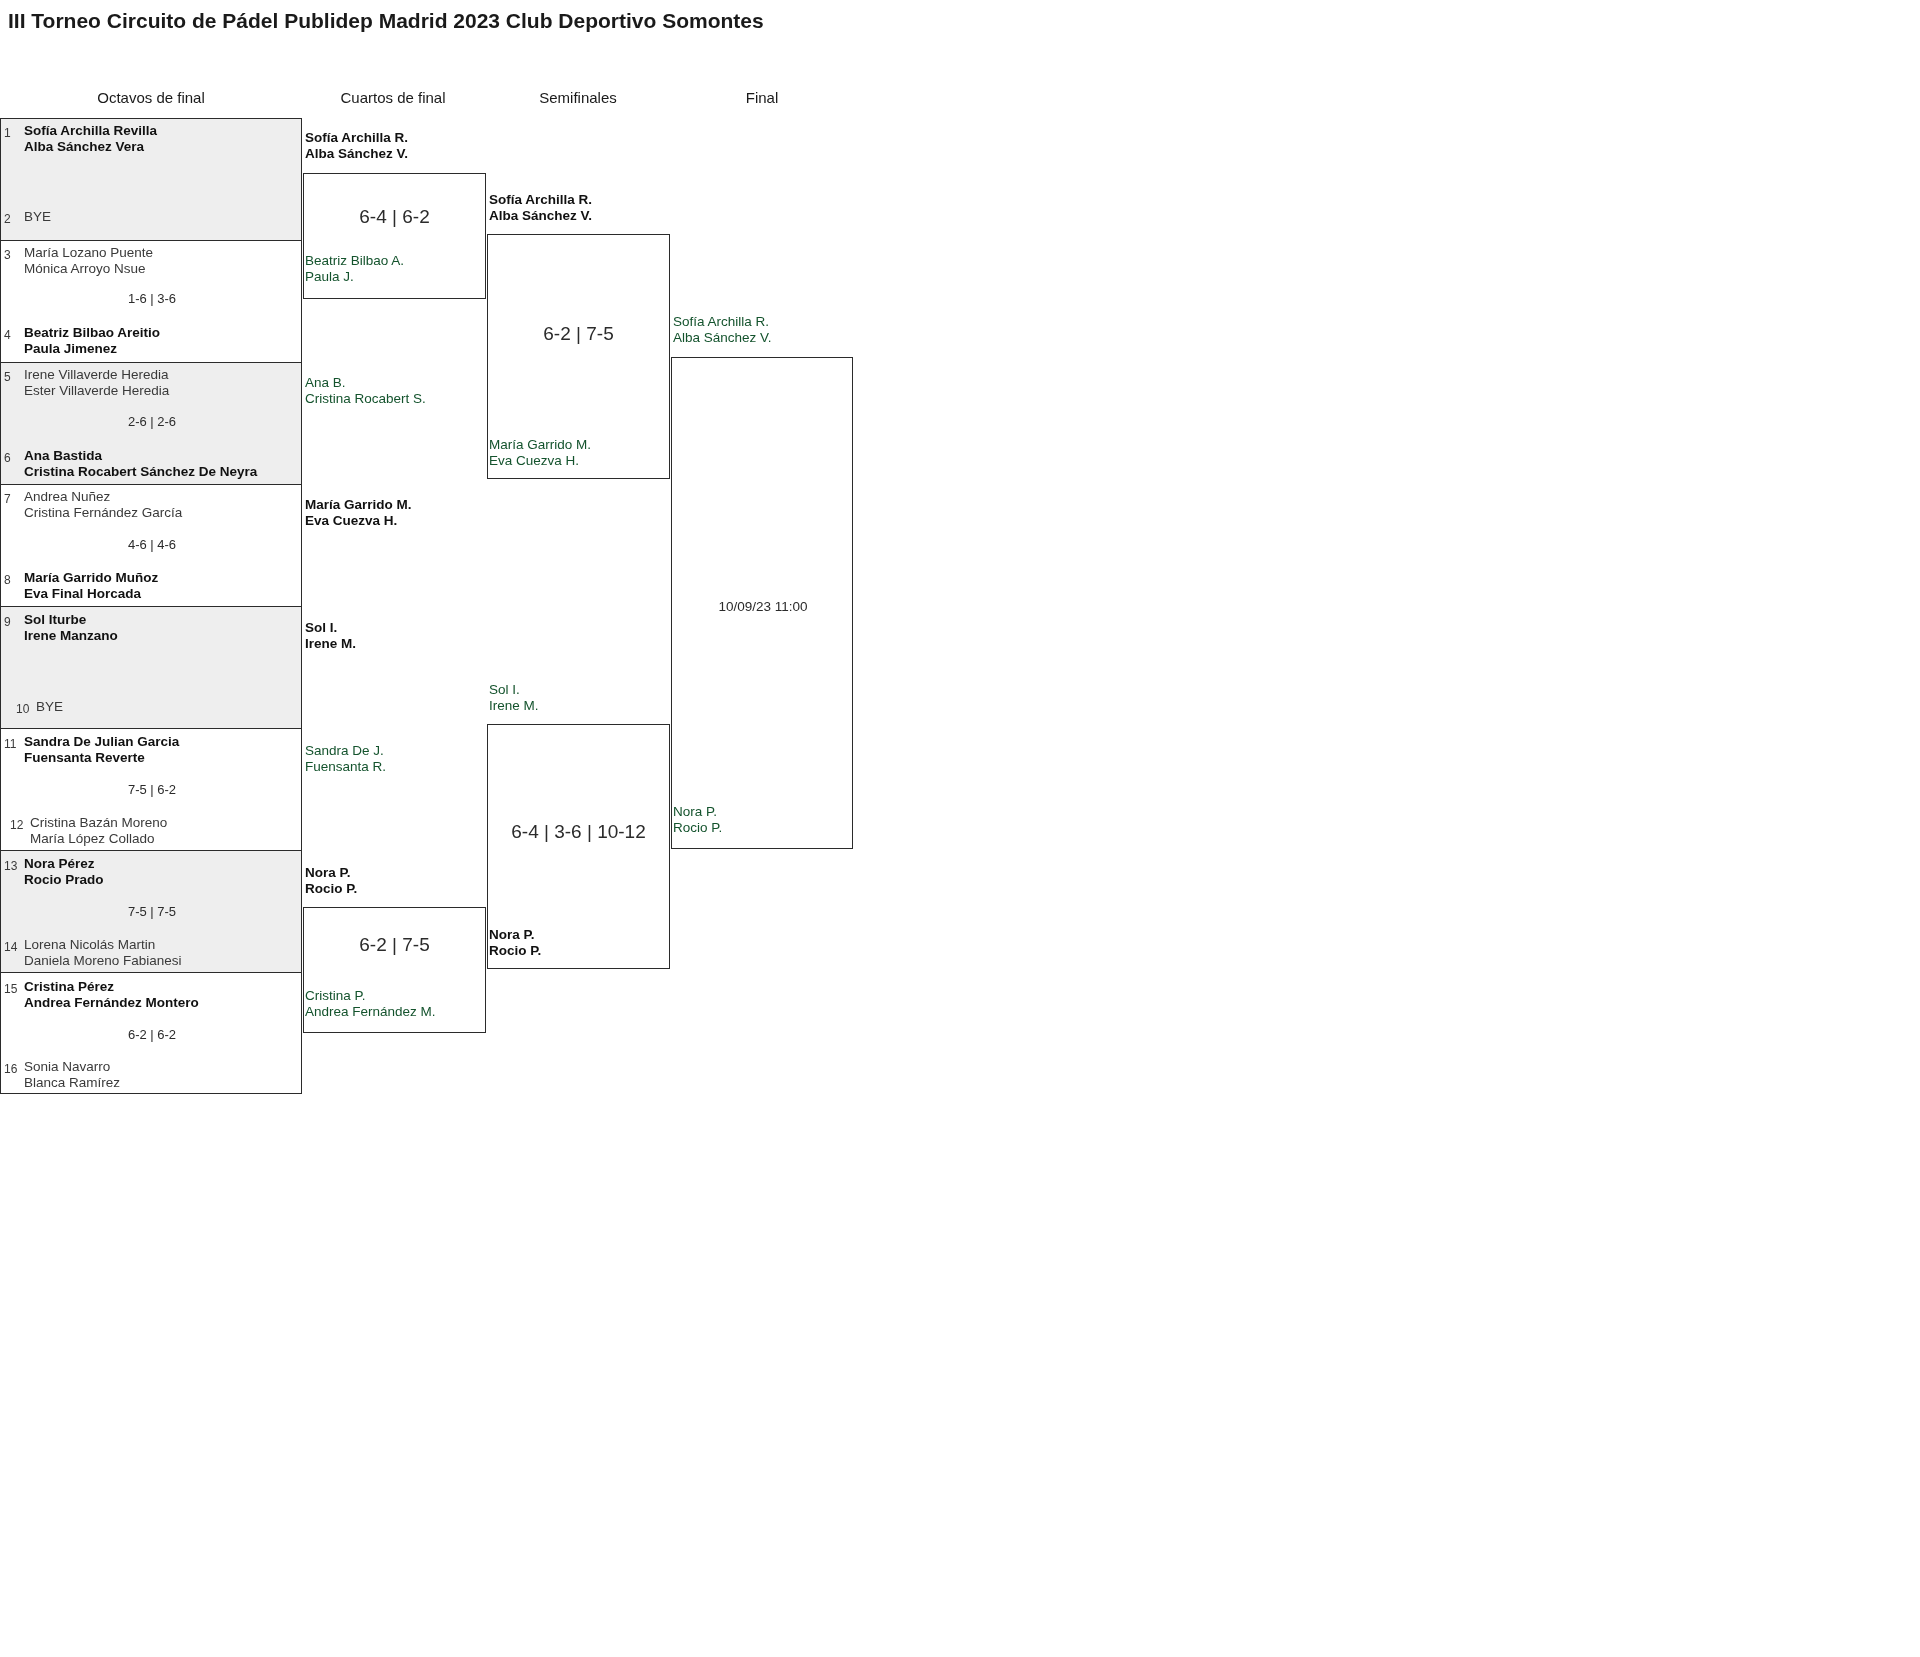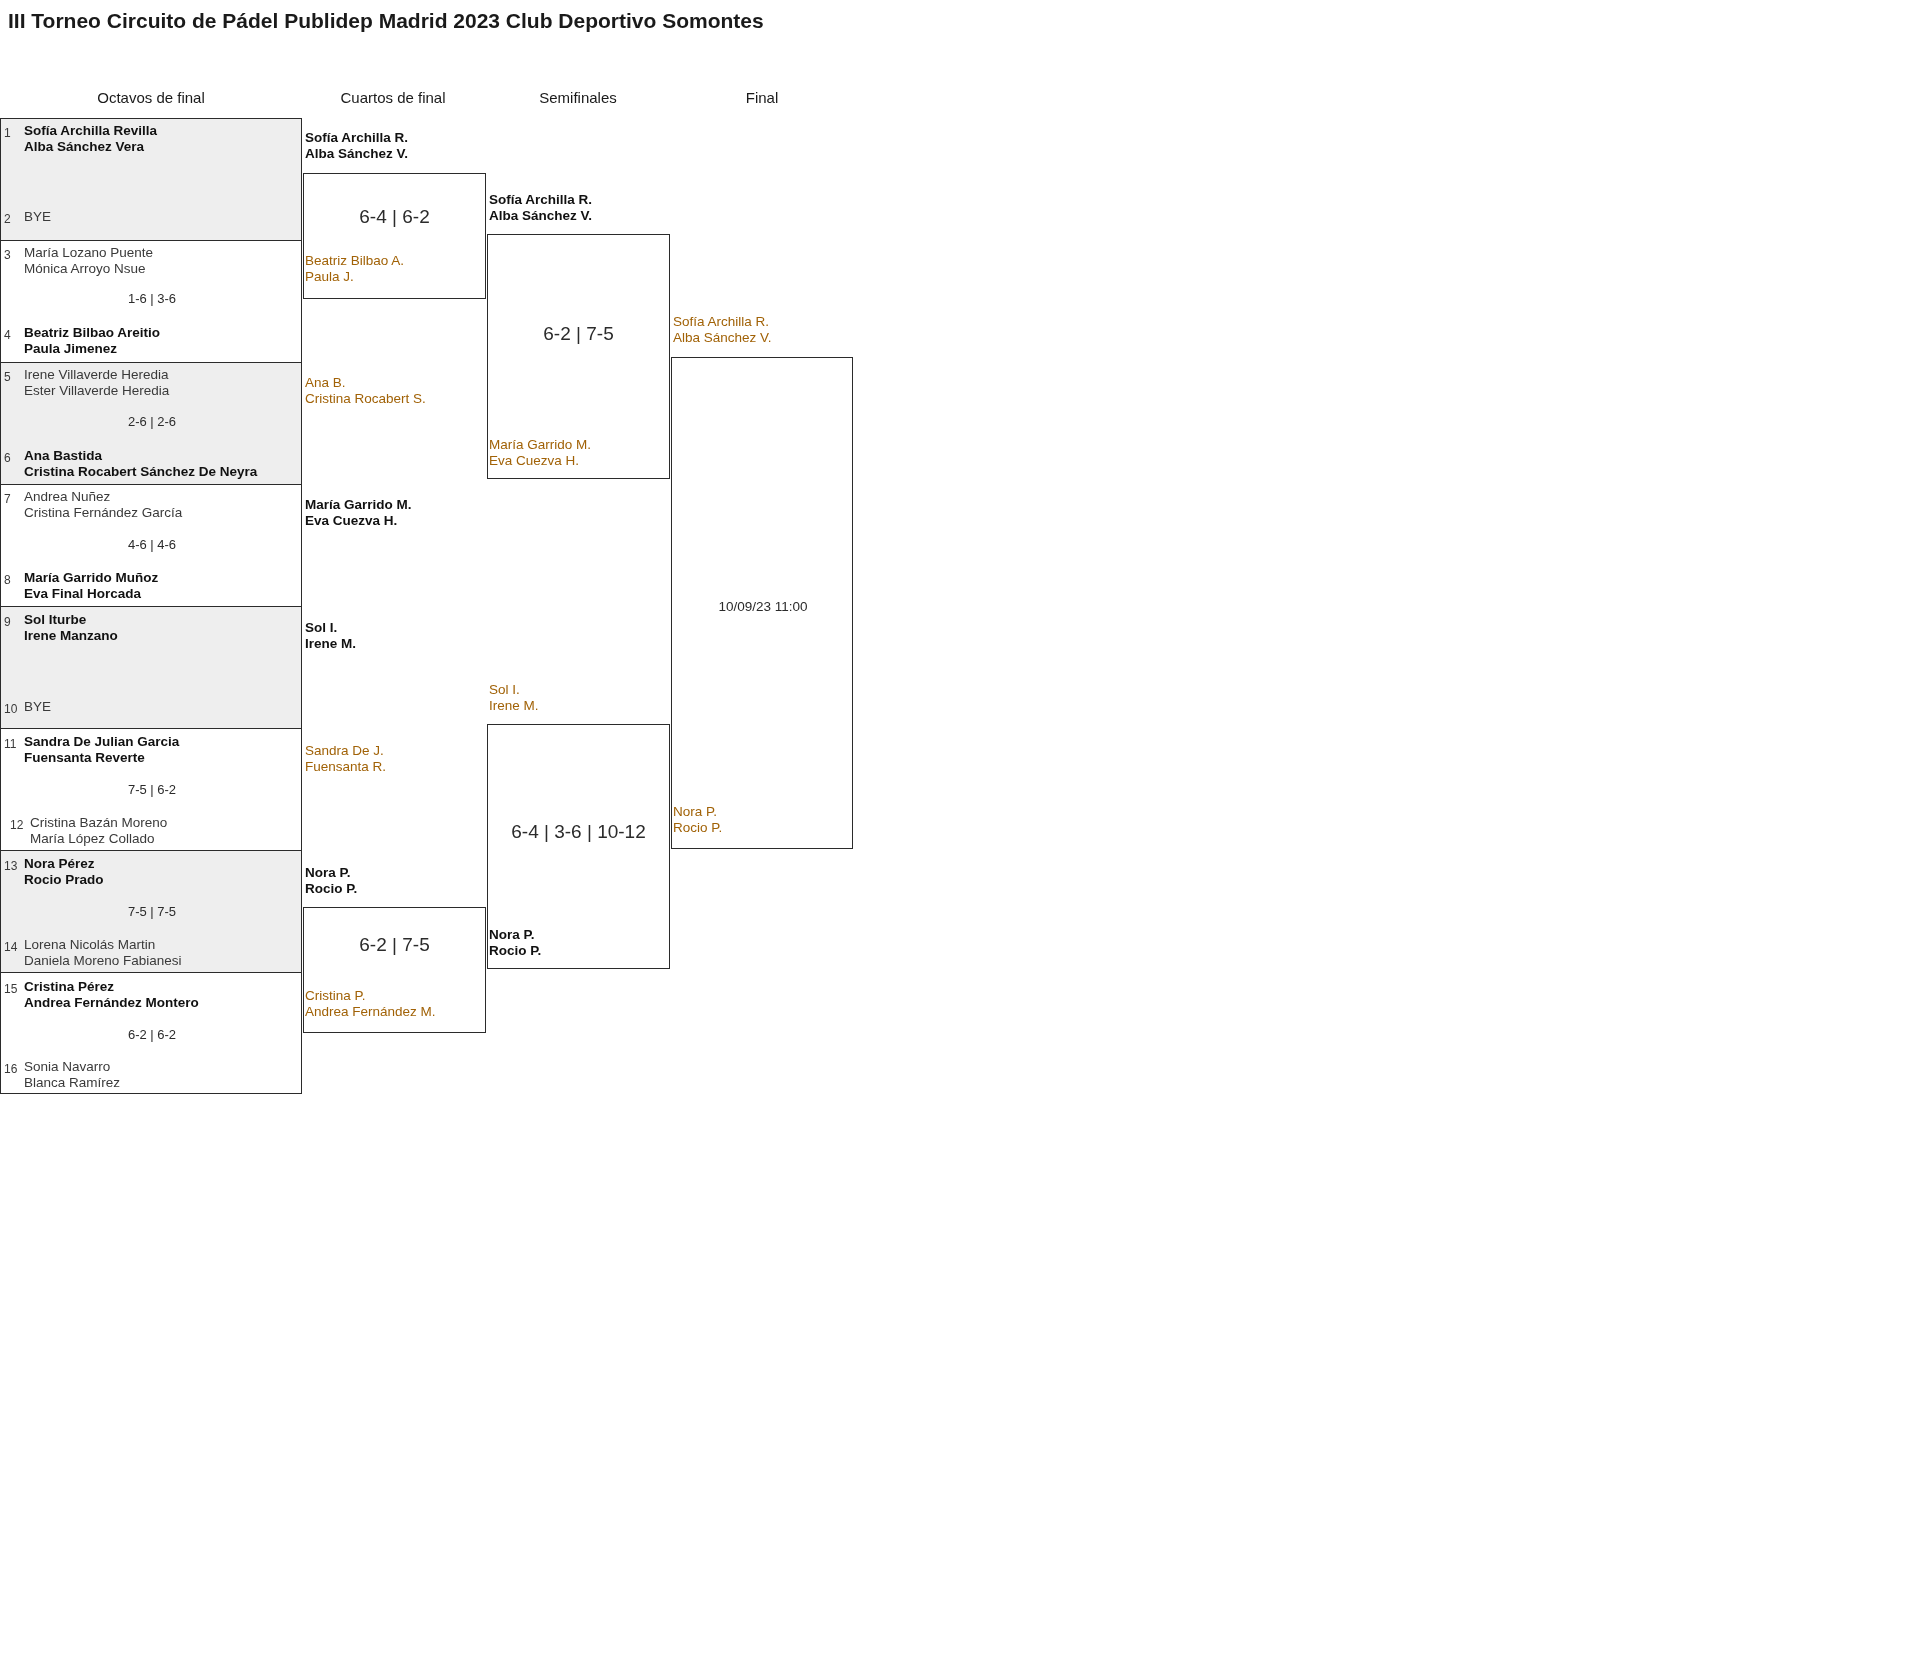--- a/index.html
+++ b/index.html
@@ -114,21 +114,21 @@
     font-size: 19px;
     color: #2b2b2b;
     white-space: nowrap;
   }
 
   
   .entrant {
     position: absolute;
     font-size: 13.5px;
     line-height: 15.5px;
-    color: #a16207;
+    color: #14532d;
     white-space: nowrap;
   }
   .entrant.win { font-weight: 700; color: #111; }
 
   .final-time {
     position: absolute;
     font-size: 13.5px;
     color: #2b2b2b;
     white-space: nowrap;
     text-align: center;
@@ -191,21 +191,21 @@
   </div>
   <div class="slot" style="top:570px;">
     <span class="seed">8</span>
     <span class="names win"><span>María Garrido Muñoz</span><br><span>Eva Final Horcada</span></span>
   </div>
 
   <div class="slot" style="top:612px;">
     <span class="seed">9</span>
     <span class="names win"><span>Sol Iturbe</span><br><span>Irene Manzano</span></span>
   </div>
-  <div class="slot" style="top:699px;">
+  <div class="slot" style="top:699px;margin-left:12px;">
     <span class="seed">10</span>
     <span class="bye">BYE</span>
   </div>
 
   <div class="slot" style="top:734px;">
     <span class="seed">11</span>
     <span class="names win"><span>Sandra De Julian Garcia</span><br><span>Fuensanta Reverte</span></span>
   </div>
   <div class="slot" style="top:815px;padding-left:10px;">
     <span class="seed">12</span>

